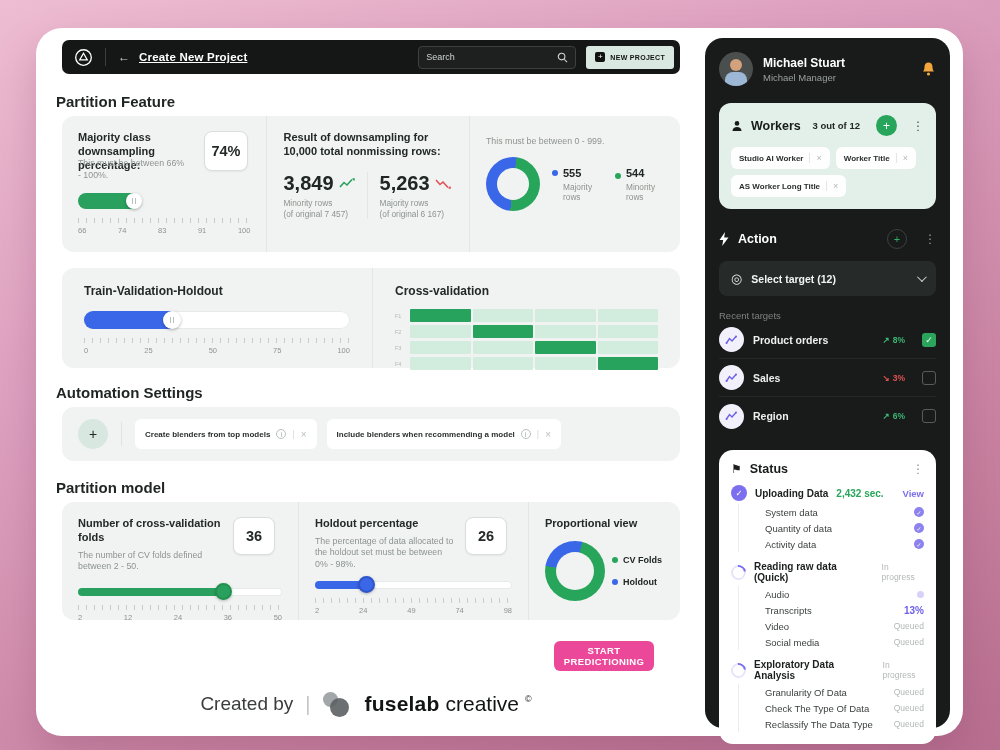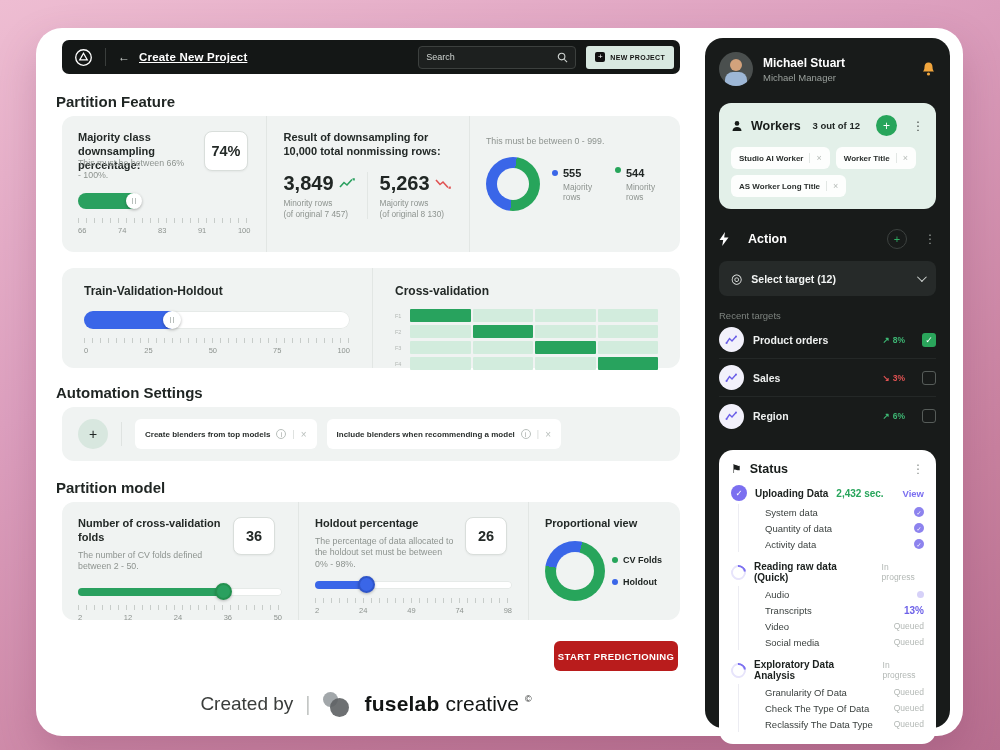--- a/index.html
+++ b/index.html
@@ -68,21 +68,21 @@
   .chip .txt { font-size:8px; font-weight:600; color:#2a2f2d; }
   .info-i { width:10px; height:10px; border:1px solid #b9bfbc; border-radius:50%; color:#9aa09d; font-size:6.5px; display:flex; align-items:center; justify-content:center; cursor:pointer; }
   .chip .sep { color:#d5d9d7; font-size:9px; }
   .chip .x { color:#b9bfbc; font-size:10px; cursor:pointer; }
 
   
   .thin-track { position:relative; height:8px; background:#fff; border-radius:4px; margin-top:16px; box-shadow:inset 0 0 0 1px #e6eae8; }
   .thin-fill { height:8px; border-radius:4px; }
   .ball { position:absolute; top:-5px; width:17px; height:17px; border-radius:50%; box-shadow:0 1px 3px rgba(0,0,0,.25); cursor:grab; }
 
-  .start-btn { position:absolute; left:518px; top:613px; width:124px; height:30px; background:#b91c1c; border:none; border-radius:6px; color:#fff; font-size:9.5px; font-weight:700; letter-spacing:.4px; font-family:"Liberation Sans",sans-serif; cursor:pointer; }
+  .start-btn { position:absolute; left:518px; top:613px; width:100px; height:30px; background:#ec4899; border:none; border-radius:6px; color:#fff; font-size:9.5px; font-weight:700; letter-spacing:.4px; font-family:"Liberation Sans",sans-serif; cursor:pointer; }
 
   
   .footer { position:absolute; left:0; top:662px; width:660px; display:flex; align-items:center; justify-content:center; gap:12px; }
   .footer .created { font-size:19px; color:#3a3d3b; }
   .footer .bar { color:#c3c6c4; font-size:20px; font-weight:300; }
   .f-logo { position:relative; width:30px; height:28px; }
   .f-logo .c1 { position:absolute; left:0; top:2px; width:15px; height:15px; border-radius:50%; background:#a2a7aa; }
   .f-logo .c2 { position:absolute; left:7px; top:8px; width:19px; height:19px; border-radius:50%; background:#5d6163; opacity:.9; }
   .footer .bold { font-size:21px; font-weight:800; color:#121514; letter-spacing:.2px; }
   .footer .lite { font-size:21px; font-weight:400; color:#121514; margin-left:-6px; }
@@ -103,21 +103,21 @@
   .wc-title { font-size:12.5px; font-weight:800; }
   .wc-count { margin-left:auto; font-size:9.5px; font-weight:600; color:#222826; }
   .green-plus { width:21px; height:21px; border-radius:50%; background:#27a55b; color:#fff; font-size:12px; display:flex; align-items:center; justify-content:center; margin-left:8px; cursor:pointer; }
   .dots { color:#454b48; font-size:12px; margin-left:7px; cursor:pointer; }
   .wc-chips { display:flex; flex-wrap:wrap; gap:6px; margin-top:11px; }
   .w-chip { background:#fdfefd; border-radius:6px; padding:6px 8px; display:flex; align-items:center; gap:6px; }
   .w-chip .t { font-size:8px; font-weight:600; color:#2a2f2d; }
   .w-chip .x { font-size:9px; color:#b5bbb7; border-left:1px solid #e2e7e4; padding-left:6px; cursor:pointer; }
 
   .action-head { display:flex; align-items:center; gap:9px; margin-top:20px; }
-  .action-title { font-size:12.5px; font-weight:800; color:#fff;margin-left:10px; }
+  .action-title { font-size:12.5px; font-weight:800; color:#fff; }
   .ring-plus { width:20px; height:20px; border-radius:50%; border:1px solid #3c413f; color:#2fae63; font-size:11px; display:flex; align-items:center; justify-content:center; margin-left:auto; cursor:pointer; }
   .dots-w { color:#9aa09c; font-size:12px; margin-left:8px; cursor:pointer; }
 
   .dropdown { margin-top:12px; background:#262a29; border-radius:8px; height:35px; display:flex; align-items:center; gap:9px; padding:0 12px; cursor:pointer; }
   .target-ic { color:#e8ebe9; font-size:13px; }
   .dd-label { font-size:10.5px; font-weight:600; color:#f2f4f3; }
   .chev { margin-left:auto; width:7px; height:7px; border-right:1.6px solid #cfd4d1; border-bottom:1.6px solid #cfd4d1; transform:rotate(45deg) translateY(-2px); }
 
   .recent-lbl { font-size:9.5px; color:#7d837f; margin-top:14px; }
   .target-row { display:flex; align-items:center; gap:9px; height:38px; border-bottom:1px solid #242827; cursor:pointer; }
@@ -216,41 +216,41 @@
         </div>
         <div style="padding-left:12px;">
           <div class="stat-val">
               <span>5,263</span>
             <svg width="16" height="11" viewBox="0 0 16 11">
                 <path d="M1 2 L5 6.5 L8 4 L13 9.5" fill="none" stroke="#e05252" stroke-width="1.6"></path>
                 <path d="M13.5 10 l1.5 0 0 -1.5" fill="none" stroke="#e05252" stroke-width="1.6"></path>
               </svg>
           </div>
           <div class="stat-lbl">Majority rows</div>
-          <div class="stat-sub">(of original 8 130)</div>
+          <div class="stat-sub">(of original 6 167)</div>
         </div>
       </div>
     </div>
 
     <div class="col" style="flex:1;">
       <div class="card-hint">This must be between 0 - 999.</div>
       <div style="display:flex; align-items:center; gap:12px; margin-top:10px;">
         <div class="donut" style="width:54px;height:54px;background:conic-gradient(from 8deg,#27a55b 0 178deg,#3a66e8 178deg 360deg);">
             <div class="hole" style="width:32px;height:32px;"></div>
           </div>
         <div style="display:flex; gap:14px;">
           <div>
             <div style="display:flex;align-items:center;gap:5px;">
                 <span class="leg-dot" style="background:#3a66e8;"></span>
                 <span style="font-size:11px;font-weight:800;color:#202624;">555</span>
               </div>
             <div class="stat-lbl" style="width:38px;margin-left:11px;">Majority rows</div>
           </div>
           <div>
-            <div style="display:flex;align-items:flex-start;gap:5px;">
+            <div style="display:flex;align-items:flex-end;gap:5px;">
                 <span class="leg-dot" style="background:#27a55b;"></span>
                 <span style="font-size:11px;font-weight:800;color:#202624;">544</span>
               </div>
             <div class="stat-lbl" style="width:38px;margin-left:11px;">Minority rows</div>
           </div>
         </div>
       </div>
     </div>
   </div>
 

